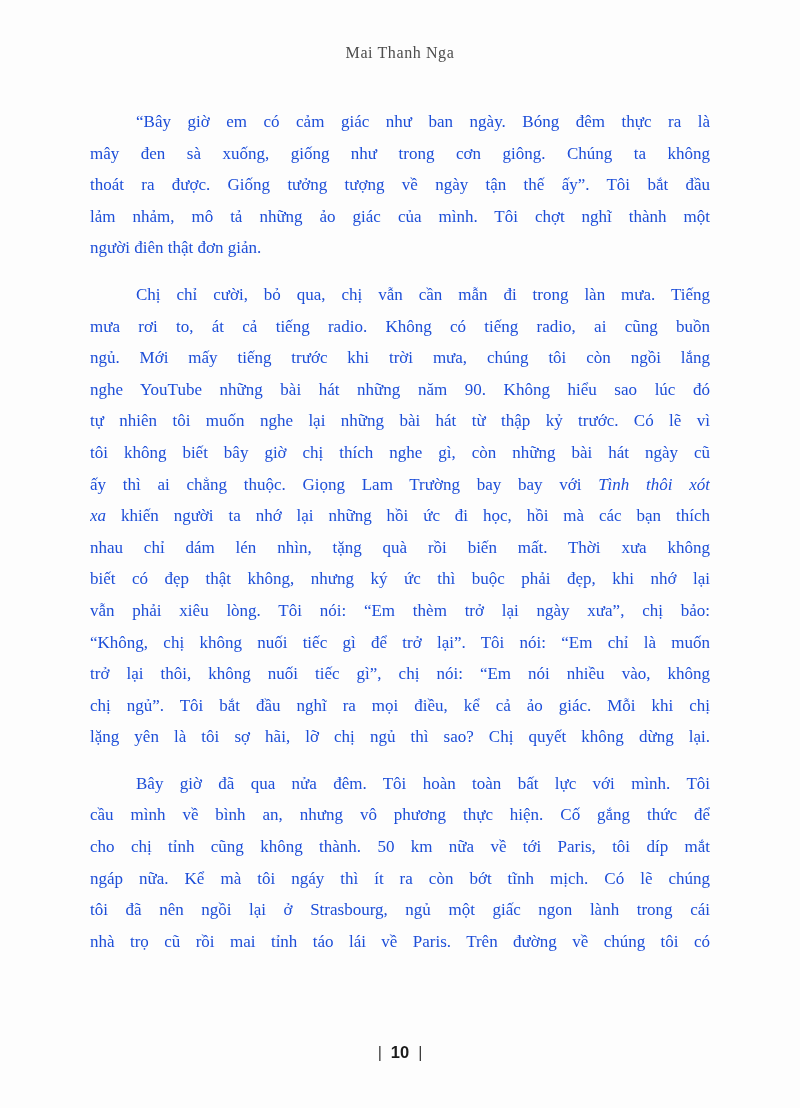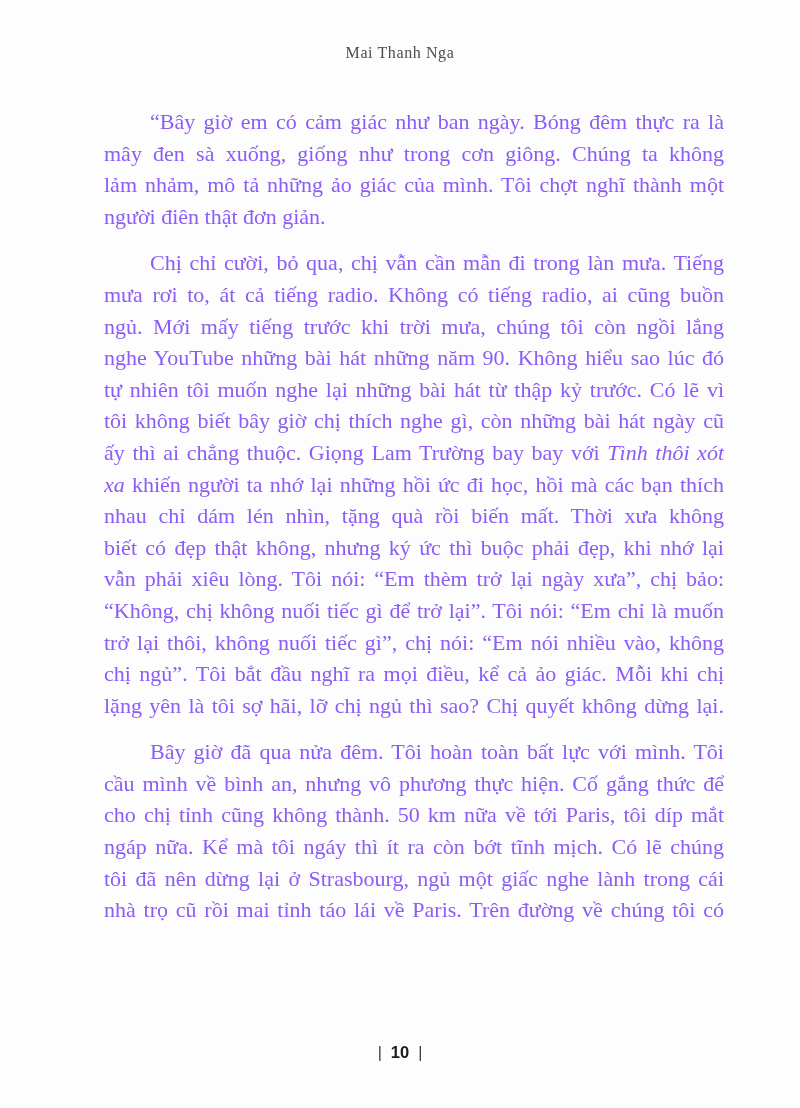--- a/index.html
+++ b/index.html
@@ -17,24 +17,24 @@
   .running-header {
     position: absolute;
     top: 44px; left: 0; width: 100%;
     text-align: center;
     font-size: 16px;
     color: #4d4d4d;
     letter-spacing: 0.6px;
   }
   .body-text {
     position: absolute;
-    top: 106px; left: 104px;
+    top: 106px; left: 90px;
     width: 620px;
-    font-size: 22px;
-    color: #8b5cf6;
+    font-size: 17px;
+    color: #1d4ed8;
   }
   .paragraph { margin: 0 0 15px 0; }
   .line {
     height: 31.6px;
     line-height: 31.6px;
     text-align: justify;
     overflow: hidden;
   }
   
   .line::after { content: ""; display: inline-block; width: 100%; height: 0; }
@@ -65,20 +65,21 @@
 </head>
 <body>
 
 <div class="page">
   <div class="running-header">Mai Thanh Nga</div>
 
   <div class="body-text">
       <div class="paragraph">
         <div class="line indent"><span>“Bây giờ em có cảm giác như ban ngày. Bóng đêm thực ra là</span></div>
         <div class="line"><span>mây đen sà xuống, giống như trong cơn giông. Chúng ta không</span></div>
+        <div class="line"><span>thoát ra được. Giống tưởng tượng về ngày tận thế ấy”. Tôi bắt đầu</span></div>
         <div class="line"><span>lảm nhảm, mô tả những ảo giác của mình. Tôi chợt nghĩ thành một</span></div>
         <div class="line no-just"><span>người điên thật đơn giản.</span></div>
       </div>
       <div class="paragraph">
         <div class="line indent"><span>Chị chỉ cười, bỏ qua, chị vẫn cần mẫn đi trong làn mưa. Tiếng</span></div>
         <div class="line"><span>mưa rơi to, át cả tiếng radio. Không có tiếng radio, ai cũng buồn</span></div>
         <div class="line"><span>ngủ. Mới mấy tiếng trước khi trời mưa, chúng tôi còn ngồi lắng</span></div>
         <div class="line"><span>nghe YouTube những bài hát những năm 90. Không hiểu sao lúc đó</span></div>
         <div class="line"><span>tự nhiên tôi muốn nghe lại những bài hát từ thập kỷ trước. Có lẽ vì</span></div>
         <div class="line"><span>tôi không biết bây giờ chị thích nghe gì, còn những bài hát ngày cũ</span></div>
@@ -90,21 +91,21 @@
         <div class="line"><span>“Không, chị không nuối tiếc gì để trở lại”. Tôi nói: “Em chỉ là muốn</span></div>
         <div class="line"><span>trở lại thôi, không nuối tiếc gì”, chị nói: “Em nói nhiều vào, không</span></div>
         <div class="line"><span>chị ngủ”. Tôi bắt đầu nghĩ ra mọi điều, kể cả ảo giác. Mỗi khi chị</span></div>
         <div class="line"><span>lặng yên là tôi sợ hãi, lỡ chị ngủ thì sao? Chị quyết không dừng lại.</span></div>
       </div>
       <div class="paragraph">
         <div class="line indent"><span>Bây giờ đã qua nửa đêm. Tôi hoàn toàn bất lực với mình. Tôi</span></div>
         <div class="line"><span>cầu mình về bình an, nhưng vô phương thực hiện. Cố gắng thức để</span></div>
         <div class="line"><span>cho chị tỉnh cũng không thành. 50 km nữa về tới Paris, tôi díp mắt</span></div>
         <div class="line"><span>ngáp nữa. Kể mà tôi ngáy thì ít ra còn bớt tĩnh mịch. Có lẽ chúng</span></div>
-        <div class="line"><span>tôi đã nên dừng lại ở Strasbourg, ngủ một giấc nghe lành trong cái</span></div>
+        <div class="line"><span>tôi đã nên ngồi lại ở Strasbourg, ngủ một giấc ngon lành trong cái</span></div>
         <div class="line"><span>nhà trọ cũ rồi mai tỉnh táo lái về Paris. Trên đường về chúng tôi có</span></div>
       </div>
     </div>
 
   <div class="footer">
     <span class="pipe">|</span><span class="page-number">10</span><span class="pipe">|</span>
   </div>
 </div>
 
 </body></html>

